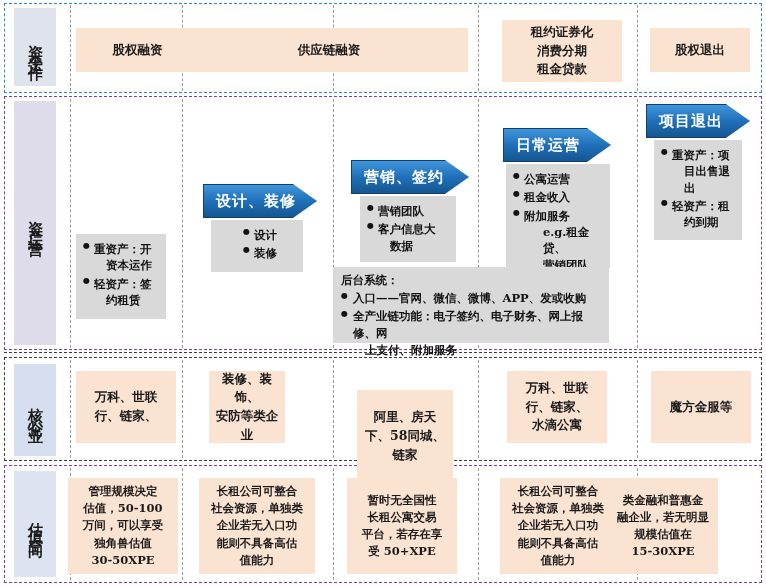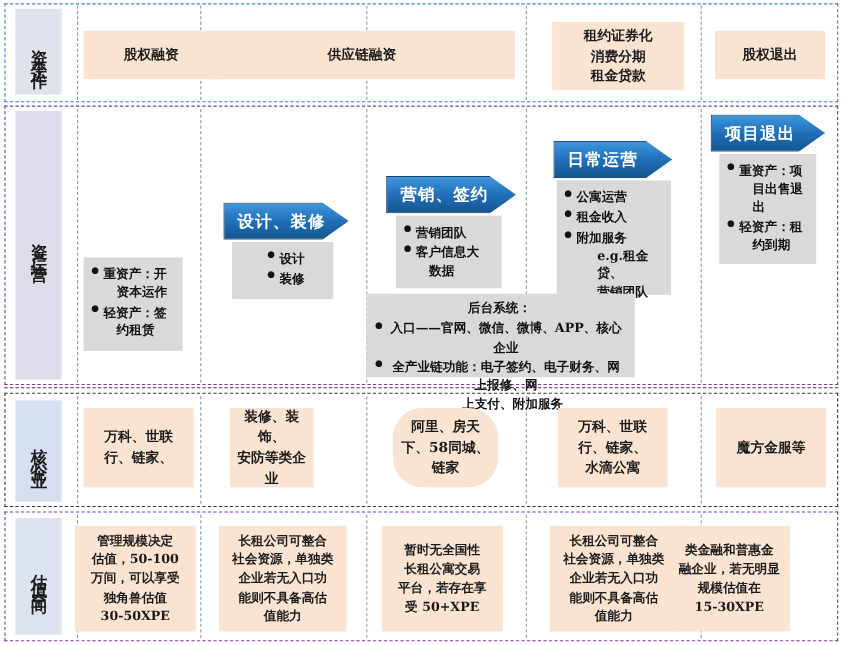--- a/index.html
+++ b/index.html
@@ -245,36 +245,36 @@
         <span class="indent">目出售退</span>
         <span class="indent">出</span>
       </li>
       <li>
         <span>轻资产：租</span>
         <span class="indent">约到期</span>
       </li>
     </ul>
   </div>
 
-  <div class="backbox" style="left:333px; top:267px; width:244px; height:76px;text-align:center;">
+  <div class="backbox" style="left:333px; top:267px; width:276px; height:76px;">
     <span class="ttl">后台系统：</span>
     <ul>
       <li>
-        <span>入口——官网、微信、微博、APP、核心企业</span>
+        <span>入口——官网、微信、微博、APP、发或收购</span>
       </li>
       <li>
         <span>全产业链功能：电子签约、电子财务、网上报修、网</span>
         <span class="hang">上支付、附加服务</span>
       </li>
     </ul>
   </div>
 
   <div class="peach f13" style="left:76px;  top:371px; width:100px; height:72px;">万科、世联<br>行、链家、</div>
   <div class="peach f13" style="left:209px; top:371px; width:76px;  height:72px;">装修、装饰、<br>安防等类企<br>业</div>
-  <div class="peach f13" style="left:357px; top:371px; width:96px;  height:72px;border-radius:27px;">阿里、房天<br>下、58同城、<br>链家</div>
+  <div class="peach f13" style="left:357px; top:390px; width:96px;  height:93px;">阿里、房天<br>下、58同城、<br>链家</div>
   <div class="peach f13" style="left:507px; top:371px; width:100px; height:72px;">万科、世联<br>行、链家、<br>水滴公寓</div>
   <div class="peach f13" style="left:651px; top:371px; width:100px; height:72px;">魔方金服等</div>
 
   <div class="peach f12" style="left:68px;  top:478px; width:110px; height:96px;">管理规模决定<br>估值，50-100<br>万间，可以享受<br>独角兽估值<br>30-50XPE</div>
   <div class="peach f12" style="left:199px; top:478px; width:116px; height:96px;">长租公司可整合<br>社会资源，单独类<br>企业若无入口功<br>能则不具备高估<br>值能力</div>
   <div class="peach f12" style="left:347px; top:478px; width:110px; height:96px;">暂时无全国性<br>长租公寓交易<br>平台，若存在享<br>受 50+XPE</div>
   <div class="peach f12" style="left:500px; top:478px; width:116px; height:96px;">长租公司可整合<br>社会资源，单独类<br>企业若无入口功<br>能则不具备高估<br>值能力</div>
   <div class="peach f12" style="left:608px; top:478px; width:110px; height:96px;">类金融和普惠金<br>融企业，若无明显<br>规模估值在<br>15-30XPE</div>
 
 </div>

